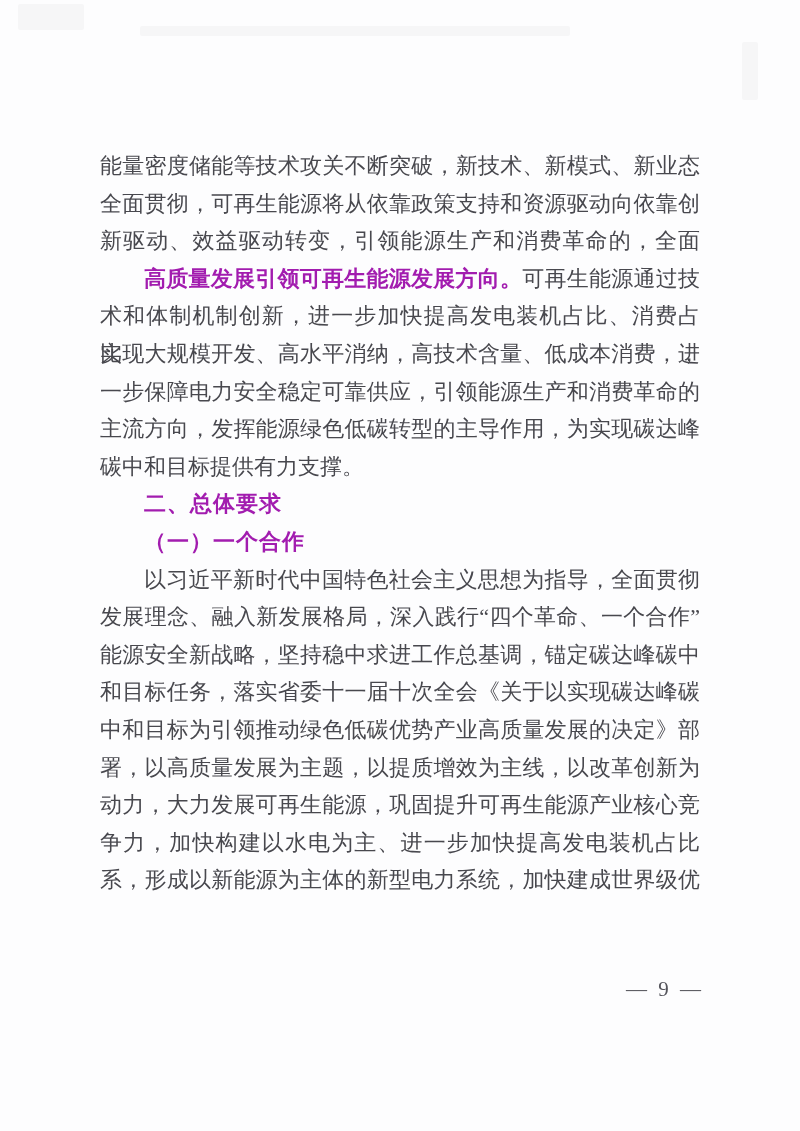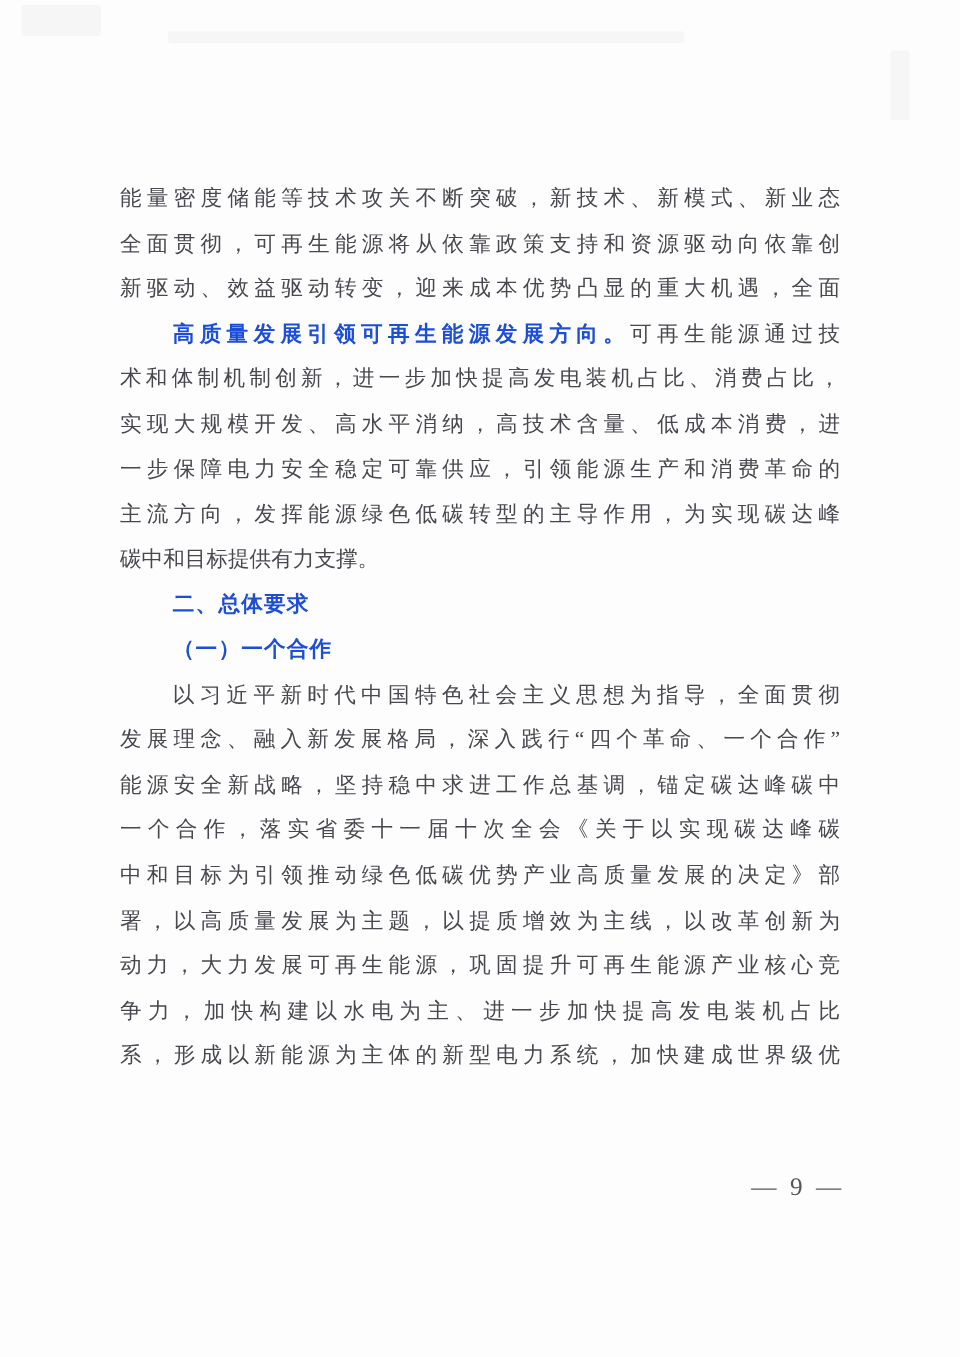--- a/index.html
+++ b/index.html
@@ -27,35 +27,35 @@
 
   .text-block {
     position: absolute;
     left: 100px;
     top: 147px;
     width: 600px;
   }
   .line {
     height: 37.6px;
     line-height: 37.6px;
-    font-size: 18px;
+    font-size: 22px;
     color: #48484e;
     white-space: nowrap;
     letter-spacing: 0;
   }
   .line.justify {
     white-space: normal;
     text-align: justify;
     text-align-last: justify;
     text-justify: inter-character;
   }
   .line.indent { text-indent: 44px; }
   .seg.bold {
     font-weight: 700;
-    color: #1d4ed8;
+    color: #a21caf;
   }
   .line.section-heading {
     font-family: "Liberation Sans", sans-serif;
     font-weight: 700;
     color: #414147;
     letter-spacing: 1px;
   }
   .line.sub-heading {
     font-weight: 700;
     color: #414147;
@@ -79,33 +79,33 @@
 <body>
 
 <div class="page">
   <div class="artifact a1"></div>
   <div class="artifact a2"></div>
   <div class="artifact a3"></div>
 
   <div class="text-block">
       <div class="line body justify"><span class="seg">能量密度储能等技术攻关不断突破，新技术、新模式、新业态</span></div>
       <div class="line body justify"><span class="seg">全面贯彻，可再生能源将从依靠政策支持和资源驱动向依靠创</span></div>
-      <div class="line body justify"><span class="seg">新驱动、效益驱动转变，迎来成本优势凸显的重大机遇，全面</span></div>
+      <div class="line body justify"><span class="seg">新驱动、效益驱动转变，引领能源生产和消费革命的，全面</span></div>
       <div class="line body justify indent"><span class="seg bold">高质量发展引领可再生能源发展方向。</span><span class="seg">可再生能源通过技</span></div>
       <div class="line body justify"><span class="seg">术和体制机制创新，进一步加快提高发电装机占比、消费占比，</span></div>
       <div class="line body justify"><span class="seg">实现大规模开发、高水平消纳，高技术含量、低成本消费，进</span></div>
       <div class="line body justify"><span class="seg">一步保障电力安全稳定可靠供应，引领能源生产和消费革命的</span></div>
       <div class="line body justify"><span class="seg">主流方向，发挥能源绿色低碳转型的主导作用，为实现碳达峰</span></div>
       <div class="line body"><span class="seg">碳中和目标提供有力支撑。</span></div>
       <div class="line section-heading indent"><span class="seg bold">二、总体要求</span></div>
       <div class="line sub-heading indent"><span class="seg bold">（一）一个合作</span></div>
       <div class="line body justify indent"><span class="seg">以习近平新时代中国特色社会主义思想为指导，全面贯彻</span></div>
       <div class="line body justify"><span class="seg">发展理念、融入新发展格局，深入践行“四个革命、一个合作”</span></div>
       <div class="line body justify"><span class="seg">能源安全新战略，坚持稳中求进工作总基调，锚定碳达峰碳中</span></div>
-      <div class="line body justify"><span class="seg">一个合作，落实省委十一届十次全会《关于以实现碳达峰碳</span></div>
+      <div class="line body justify"><span class="seg">和目标任务，落实省委十一届十次全会《关于以实现碳达峰碳</span></div>
       <div class="line body justify"><span class="seg">中和目标为引领推动绿色低碳优势产业高质量发展的决定》部</span></div>
       <div class="line body justify"><span class="seg">署，以高质量发展为主题，以提质增效为主线，以改革创新为</span></div>
       <div class="line body justify"><span class="seg">动力，大力发展可再生能源，巩固提升可再生能源产业核心竞</span></div>
       <div class="line body justify"><span class="seg">争力，加快构建以水电为主、进一步加快提高发电装机占比</span></div>
       <div class="line body justify"><span class="seg">系，形成以新能源为主体的新型电力系统，加快建成世界级优</span></div>
     </div>
 
   <div class="page-number">— 9 —</div>
 </div>
 

